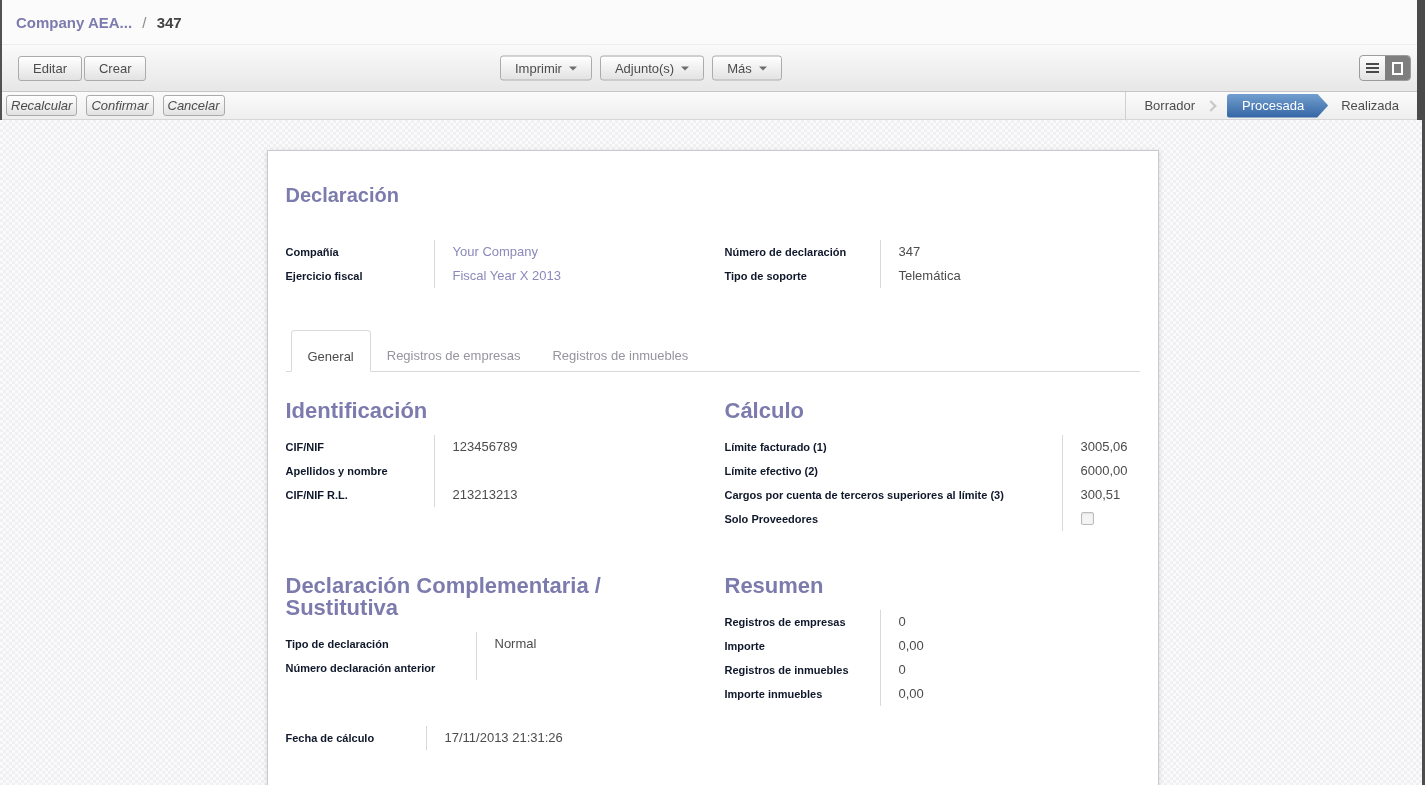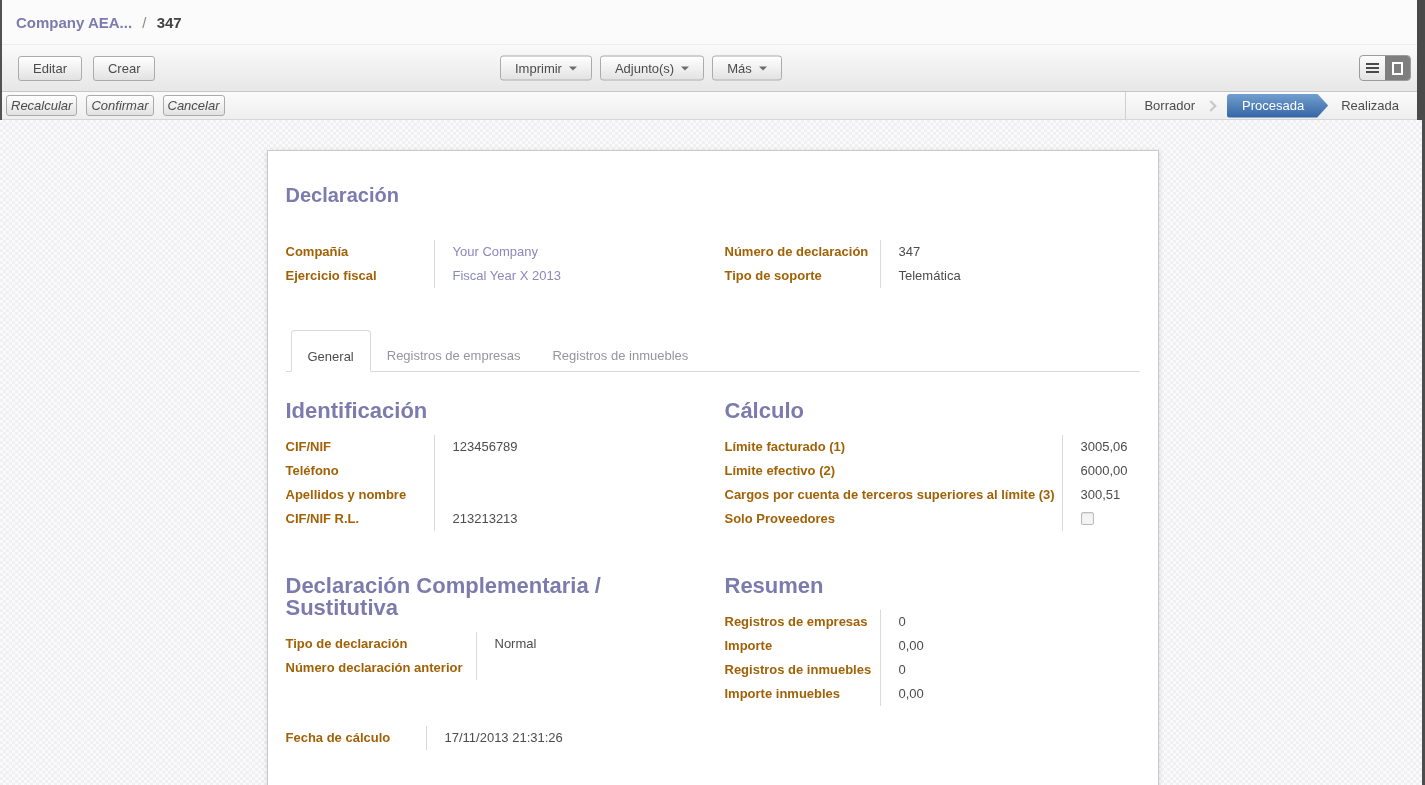--- a/index.html
+++ b/index.html
@@ -35,21 +35,21 @@
     border-bottom:1px solid #c6c6c6;
   }
   .btn {
     display:inline-flex; align-items:center; gap:7px;
     font-family:"Liberation Sans", sans-serif;
     font-size:13px; color:#4c4c4c;
     background:linear-gradient(#ffffff,#e2e2e2);
     border:1px solid #ababab; border-radius:3px;
     padding:4px 14px; cursor:pointer; white-space:nowrap;
   }
-  .btn-group-left { display:flex; gap:11px;padding-left:8px; }
+  .btn-group-left { display:flex; gap:2px;padding-left:8px; }
   .btn-group-center { position:absolute; left:500px; top:50%; transform:translateY(-50%); display:flex; gap:8px; }
   .caret { width:0; height:0; border-left:4px solid transparent; border-right:4px solid transparent; border-top:4px solid #6d6d6d; margin-top:1px; }
 
   .switcher {
     position:absolute; right:14px; top:50%; transform:translateY(-50%);
     display:flex; border:1px solid #9c9c9c; border-radius:4px; overflow:hidden;
     background:linear-gradient(#fcfcfc,#e4e4e4);
   }
   .switch-btn { width:25px; height:24px; display:flex; align-items:center; justify-content:center; cursor:pointer; }
   .switch-btn.active { background:#7e7e7e; }
@@ -86,21 +86,21 @@
     background:#fff; border:1px solid #c9c9d2;
     box-shadow:0 1px 5px rgba(0,0,0,.13);
     padding:33px 18px 26px;
   }
   .form-title { font-size:20px; font-weight:bold; color:#7c7bad; line-height:22px; }
 
   .grid2 { display:grid; grid-template-columns:1fr 1fr; column-gap:24px; }
   .top-grid { margin-top:34px; }
 
   .frow { display:flex; align-items:flex-start; min-height:24px; }
-  .flabel { font-size:13px; font-weight:bold; color:#a16207; line-height:24px; flex:none; padding-right:6px; }
+  .flabel { font-size:11px; font-weight:bold; color:#0f172a; line-height:24px; flex:none; padding-right:6px; }
   .fvalue { flex:1; border-left:1px solid #d9d9d9; padding-left:18px; font-size:13px; color:#4c4c4c; line-height:24px; min-height:24px; }
   .fvalue.link { color:#8a89ba; cursor:pointer; }
   .lw148 .flabel { width:148px; }
   .lw155 .flabel { width:155px; }
   .lw190 .flabel { width:190px; }
   .lw337 .flabel { width:337px; }
   .lw140 .flabel { width:140px; }
 
   .checkbox { width:13px; height:13px; margin-top:5px; border:1px solid #bcbcbc; border-radius:2px; background:#f4f4f4; box-shadow:inset 0 1px 2px rgba(0,0,0,.08); cursor:pointer; }
 
@@ -216,24 +216,20 @@
 
     <div class="grid2 tab-grid">
       <div>
         <div class="section-title">Identificación</div>
         <div class="fgroup lw148">
           <div class="frow">
             <div class="flabel">CIF/NIF</div>
             <div class="fvalue">123456789</div>
           </div>
           <div class="frow">
-            <div class="flabel">Teléfono</div>
-            <div class="fvalue"></div>
-          </div>
-          <div class="frow">
             <div class="flabel">Apellidos y nombre</div>
             <div class="fvalue"></div>
           </div>
           <div class="frow">
             <div class="flabel">CIF/NIF R.L.</div>
             <div class="fvalue">213213213</div>
           </div>
         </div>
       </div>
 

